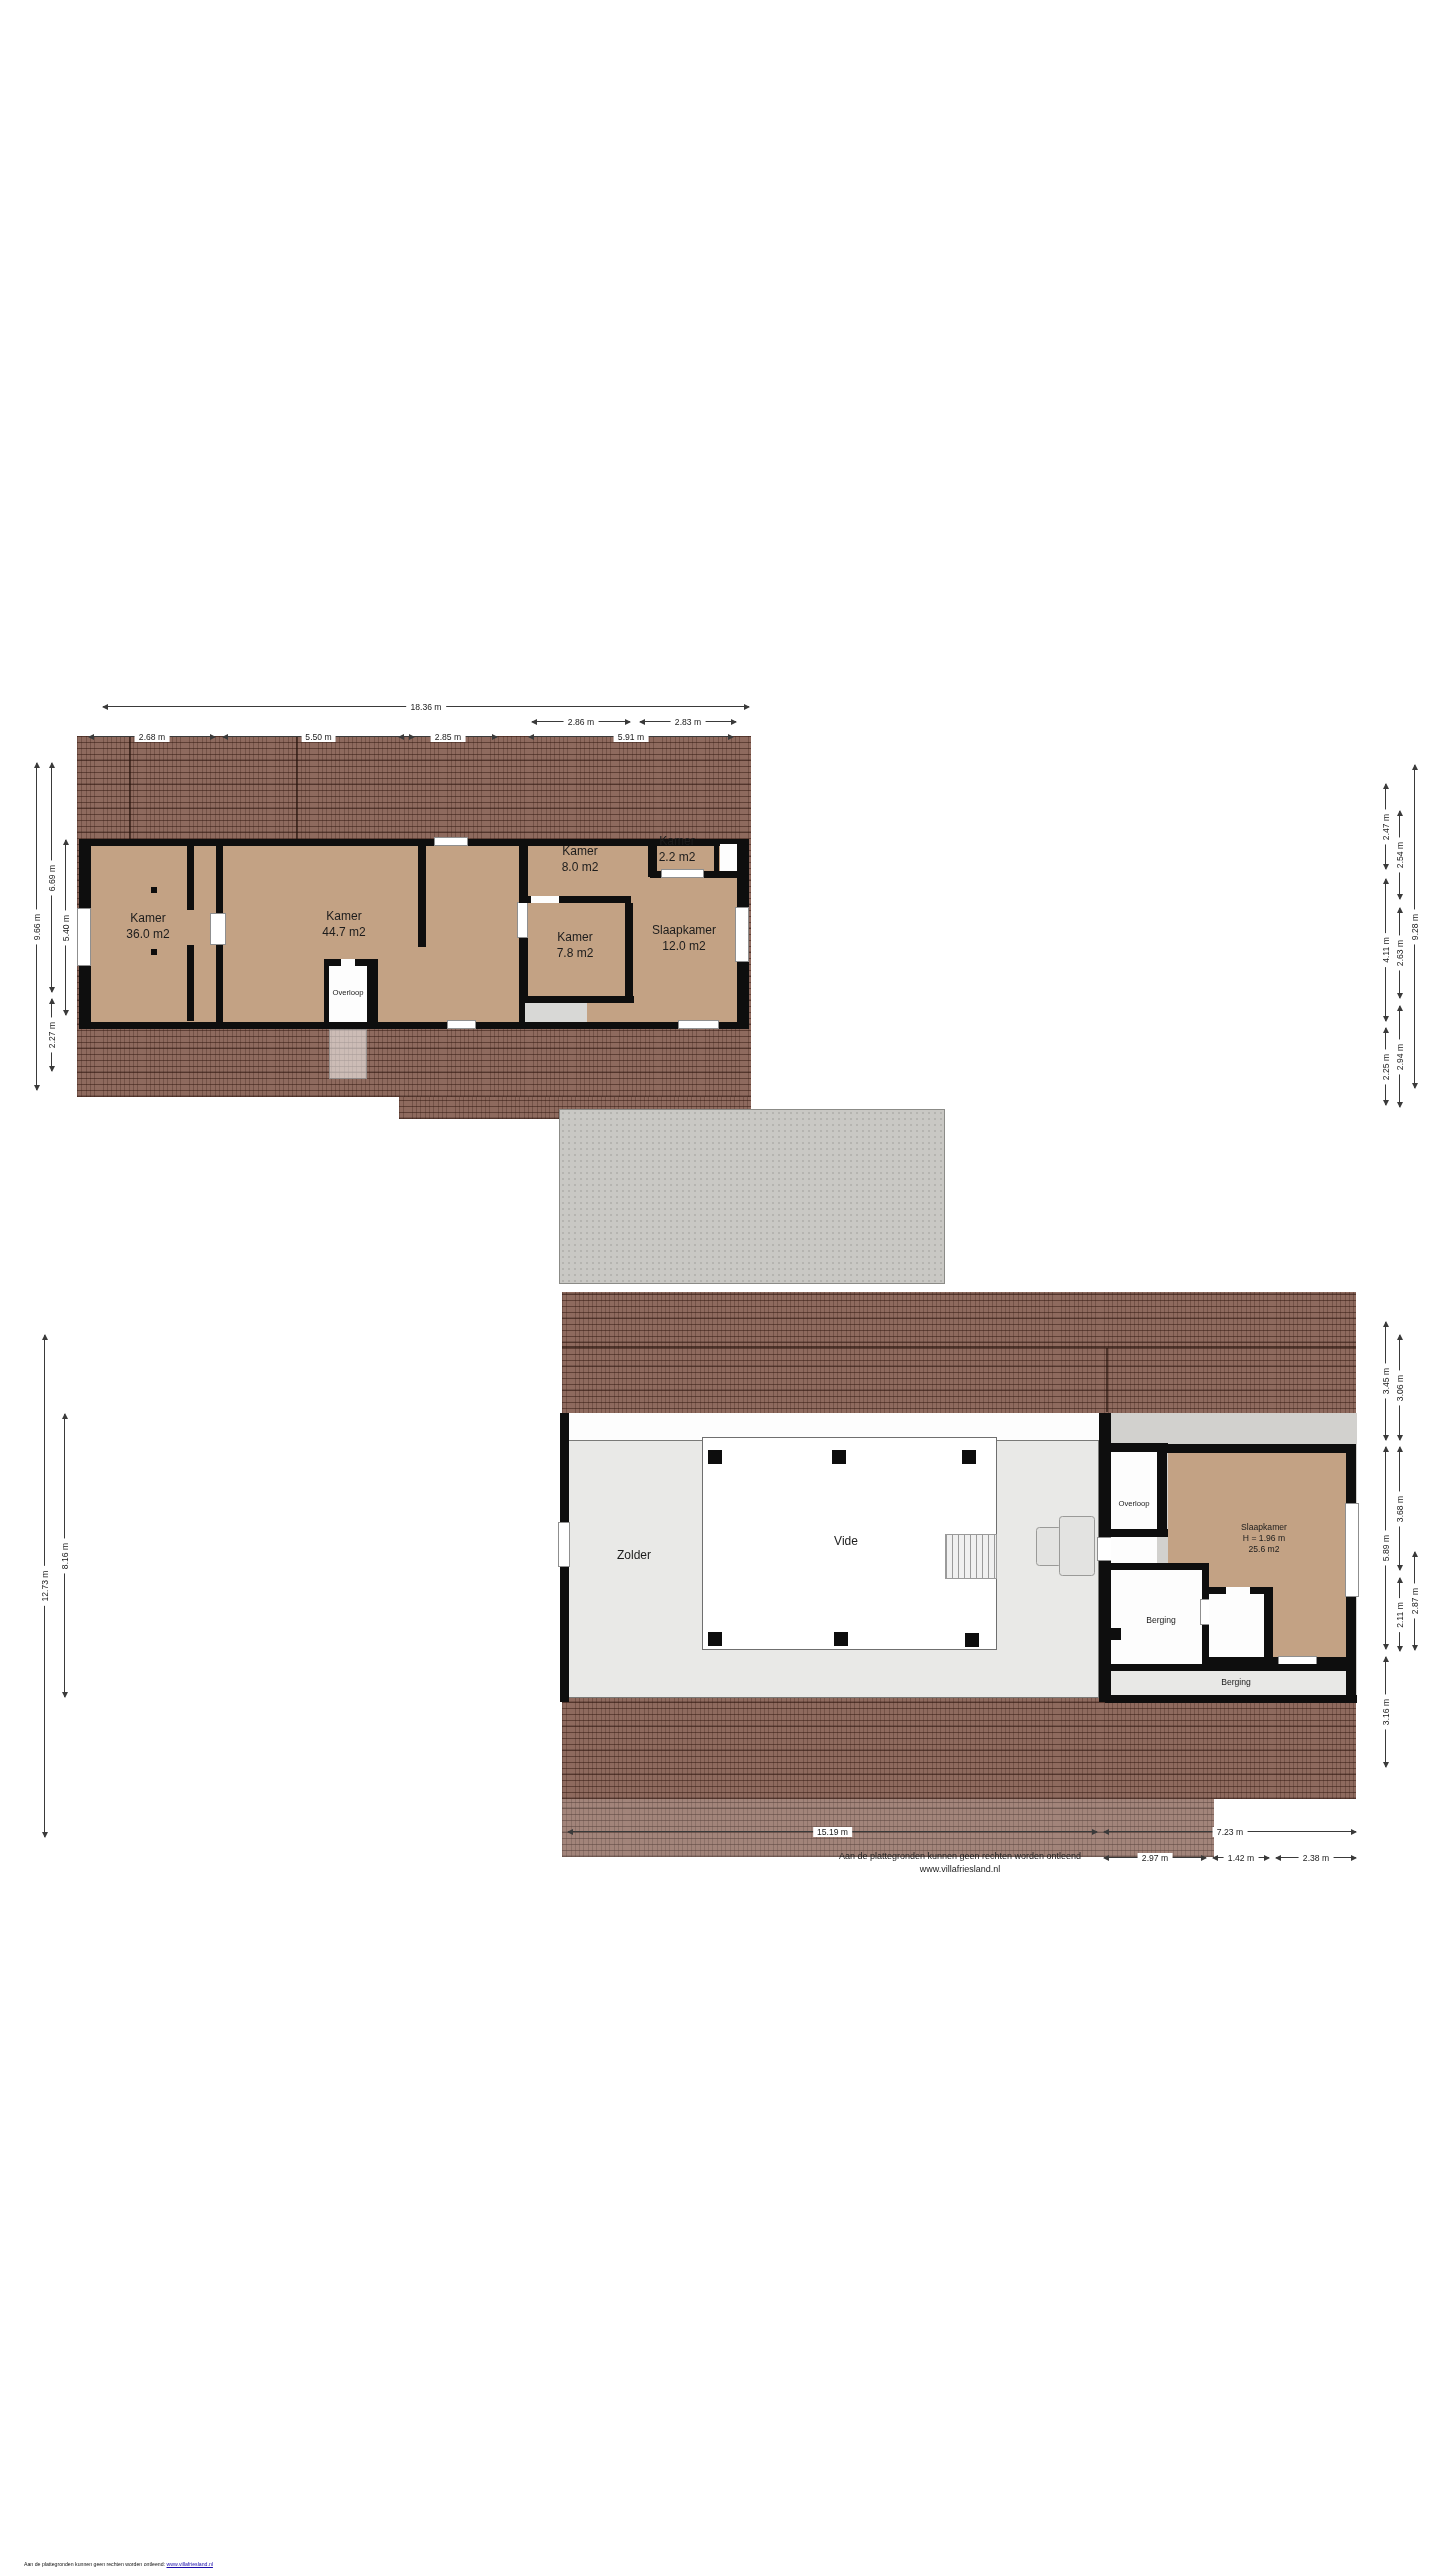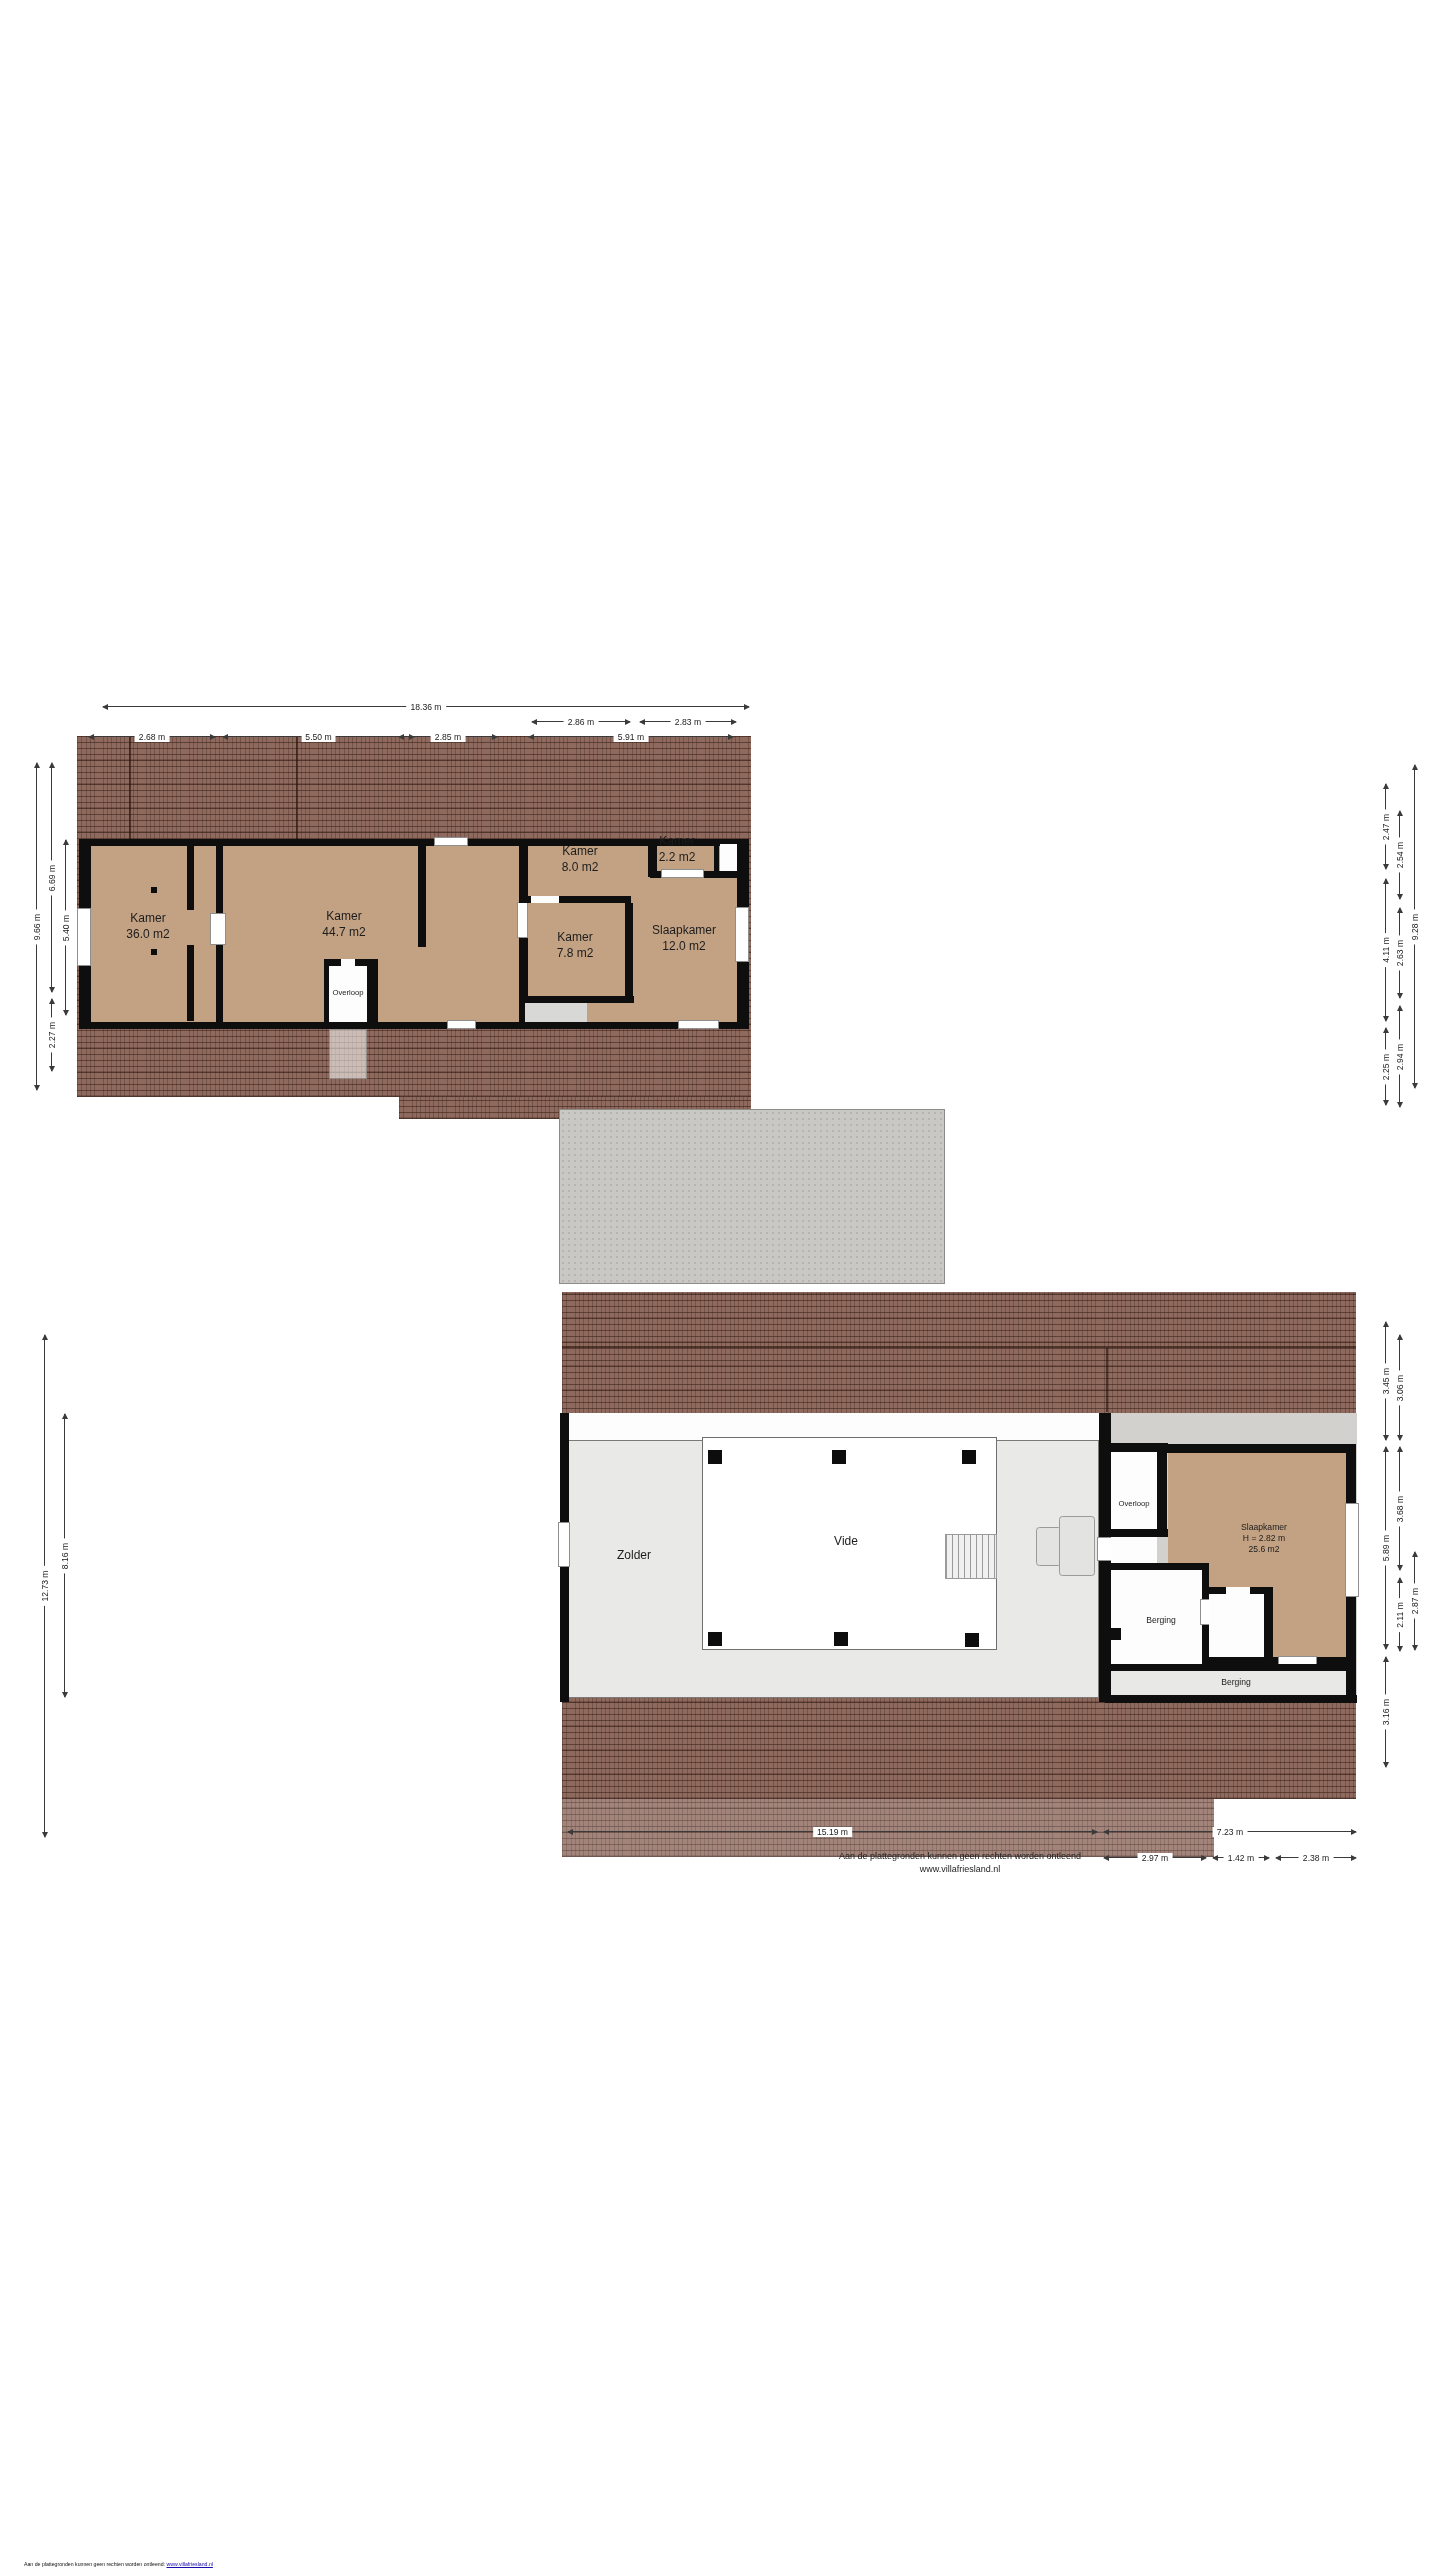--- a/index.html
+++ b/index.html
@@ -293,21 +293,21 @@
       <span>Zolder</span>
     </div>
     <div class="rlbl" style="left:846px;top:1542px">
       <span>Vide</span>
     </div>
     <div class="rlbl small" style="left:1134px;top:1504px">
       <span>Overloop</span>
     </div>
     <div class="rlbl" style="left:1264px;top:1539px;font-size:8.6px">
       <span>Slaapkamer</span>
-      <span>H = 2.82 m</span>
+      <span>H = 1.96 m</span>
       <span>25.6 m2</span>
     </div>
     <div class="rlbl" style="left:1161px;top:1621px;font-size:8.6px">
       <span>Berging</span>
     </div>
     <div class="rlbl" style="left:1236px;top:1683px;font-size:8.6px">
       <span>Berging</span>
     </div>
 
     <div class="vdim" style="left:39px;top:1334px;height:504px">

